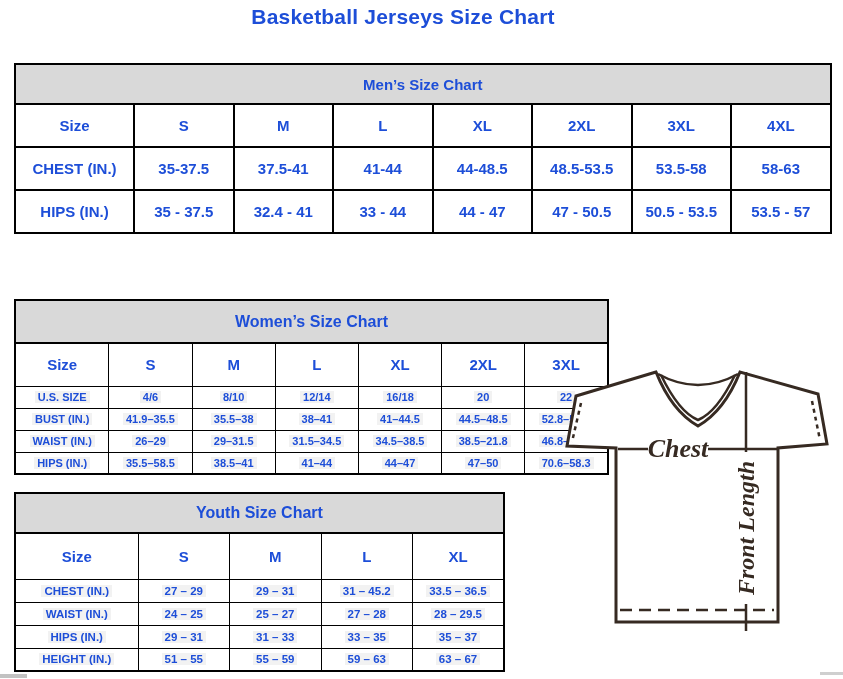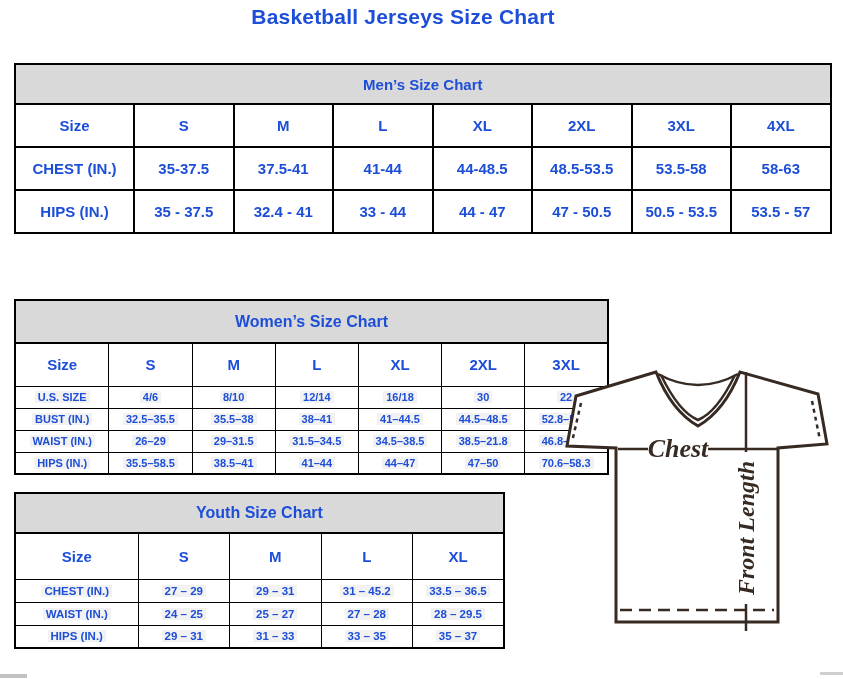--- a/index.html
+++ b/index.html
@@ -133,26 +133,26 @@
             <td>XL</td>
             <td>2XL</td>
             <td>3XL</td>
           </tr>
           <tr class="data-row">
             <td><span class="hl">U.S. SIZE</span></td>
             <td><span class="hl">4/6</span></td>
             <td><span class="hl">8/10</span></td>
             <td><span class="hl">12/14</span></td>
             <td><span class="hl">16/18</span></td>
-            <td><span class="hl">30</span></td>
+            <td><span class="hl">20</span></td>
             <td><span class="hl">22</span></td>
           </tr>
           <tr class="data-row">
             <td><span class="hl">BUST (IN.)</span></td>
-            <td><span class="hl">32.5–35.5</span></td>
+            <td><span class="hl">41.9–35.5</span></td>
             <td><span class="hl">35.5–38</span></td>
             <td><span class="hl">38–41</span></td>
             <td><span class="hl">41–44.5</span></td>
             <td><span class="hl">44.5–48.5</span></td>
             <td><span class="hl">52.8–56.5</span></td>
           </tr>
           <tr class="data-row">
             <td><span class="hl">WAIST (IN.)</span></td>
             <td><span class="hl">26–29</span></td>
             <td><span class="hl">29–31.5</span></td>
@@ -208,20 +208,27 @@
             <td><span class="hl">27 – 28</span></td>
             <td><span class="hl">28 – 29.5</span></td>
           </tr>
           <tr class="data-row">
             <td><span class="hl">HIPS (IN.)</span></td>
             <td><span class="hl">29 – 31</span></td>
             <td><span class="hl">31 – 33</span></td>
             <td><span class="hl">33 – 35</span></td>
             <td><span class="hl">35 – 37</span></td>
           </tr>
+          <tr class="data-row">
+            <td><span class="hl">HEIGHT (IN.)</span></td>
+            <td><span class="hl">51 – 55</span></td>
+            <td><span class="hl">55 – 59</span></td>
+            <td><span class="hl">59 – 63</span></td>
+            <td><span class="hl">63 – 67</span></td>
+          </tr>
         </tbody>
       </table>
     </div>
 
   <svg id="jersey" viewBox="0 0 282 286">
 
     <path class="jfill" stroke-width="3" d="M100,12 L20,36 L11,86 L60,88 L60,262 L222,262 L222,88 L271,84 L262,34 L184,12
          C172,42 156,58 142,66 C128,58 112,42 100,12 Z"></path>
 
     <path class="jline" stroke-width="2.5" d="M102,14 Q142,36 182,14"></path>

